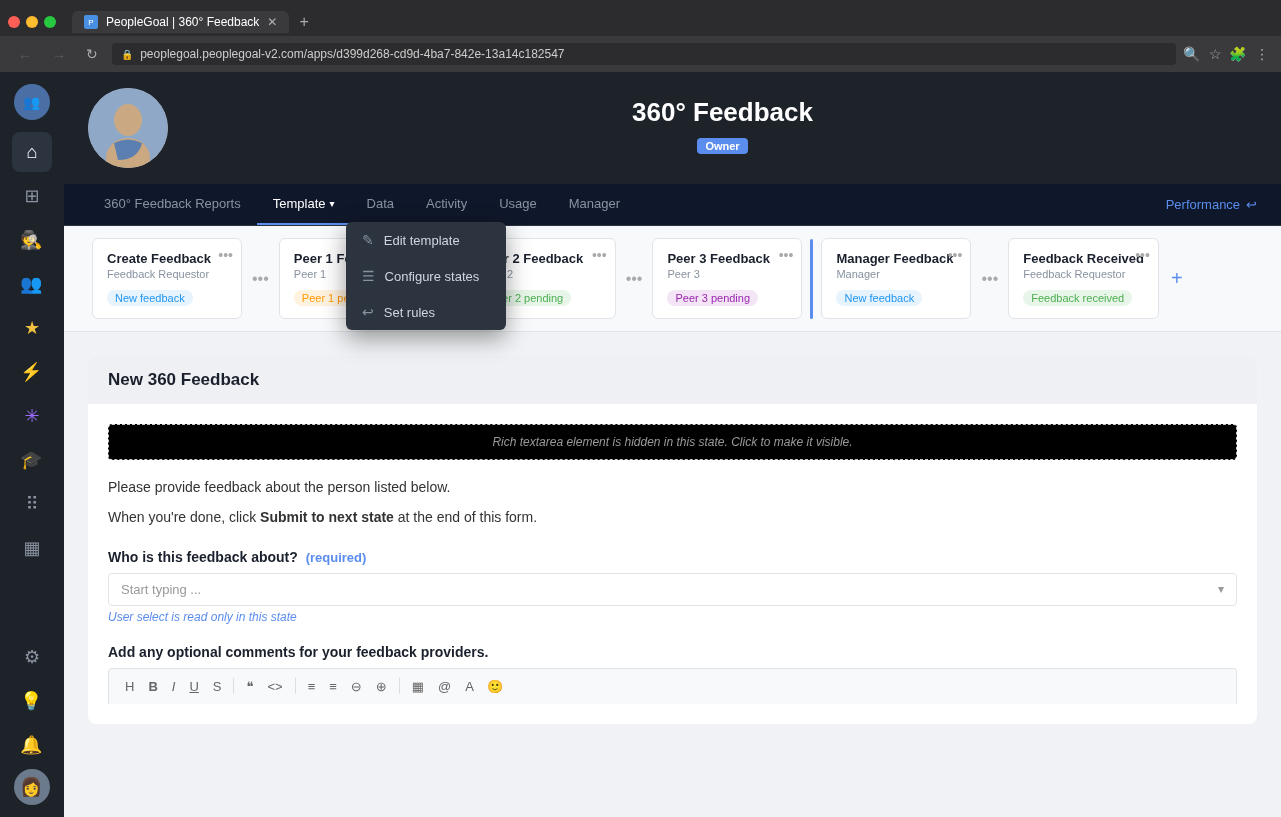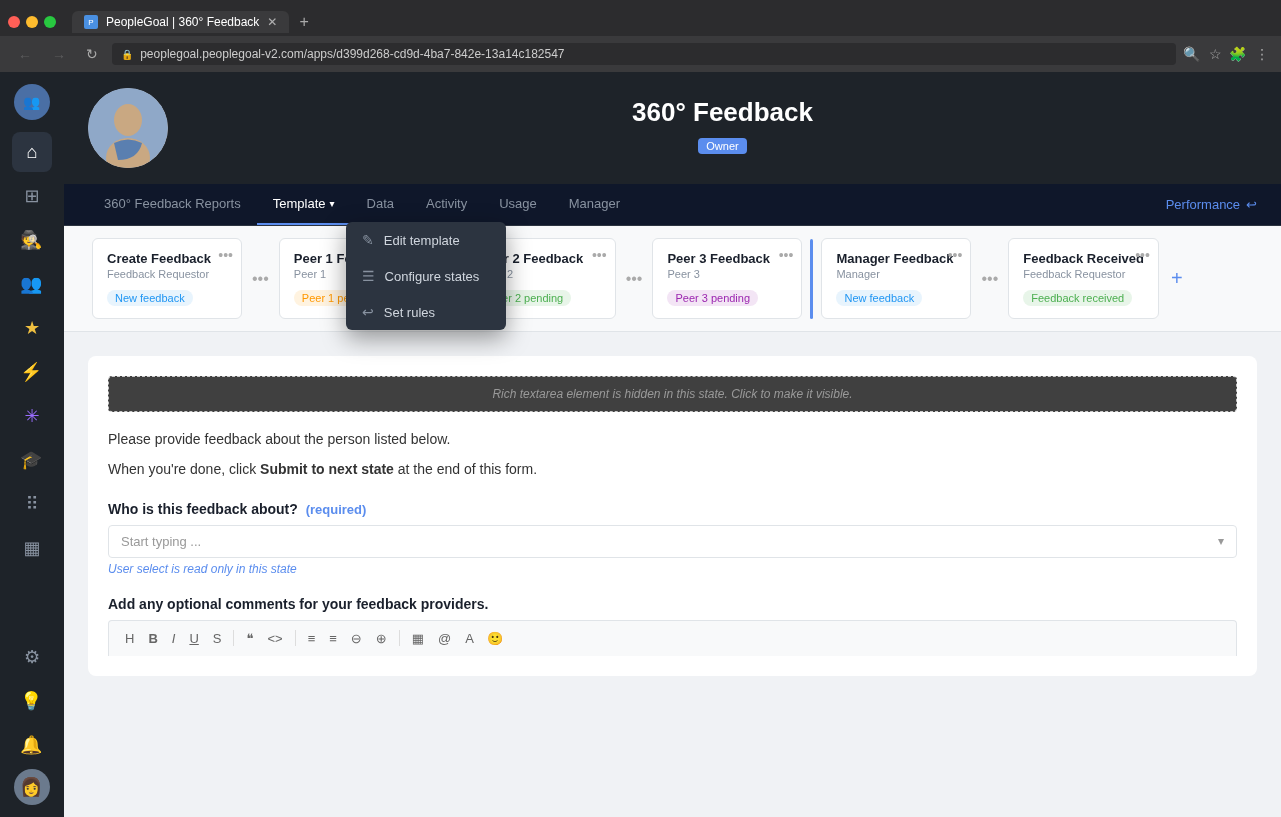--- a/index.html
+++ b/index.html
@@ -45,21 +45,21 @@
     
     .main { flex: 1; display: flex; flex-direction: column; overflow: hidden; }
 
     
     .app-header { background: #1e2329; padding: 16px 24px; display: flex; align-items: center; gap: 20px; }
     .header-avatar { width: 80px; height: 80px; border-radius: 50%; background: #6b7a8d; overflow: hidden; display: flex; align-items: center; justify-content: center; }
     .header-avatar-img { width: 100%; height: 100%; background: linear-gradient(135deg, #8fa8c8, #c9a882); border-radius: 50%; display: flex; align-items: center; justify-content: center; font-size: 32px; }
     .header-info { flex: 1; }
     .header-title-row { display: flex; align-items: center; gap: 10px; margin-bottom: 6px; flex-direction: column; }
     .header-title { color: #fff; font-size: 26px; font-weight: 600; }
-    .owner-badge { background: #5b8dee; color: #fff; font-size: 11px; padding: 2px 8px; border-radius: 4px; font-weight: 400; }
+    .owner-badge { background: #5b8dee; color: #fff; font-size: 11px; padding: 2px 8px; border-radius: 4px; font-weight: 700; }
     .header-desc { color: #8892a0; font-size: 13px; }
 
     
     .nav-tabs { background: #0f172a; border-bottom: 1px solid #2c3440; display: flex; align-items: center; padding: 0 24px; }
     .nav-tab { color: #8892a0; padding: 12px 16px; font-size: 13px; cursor: pointer; border-bottom: 2px solid transparent; position: relative; display: flex; align-items: center; gap: 4px; }
     .nav-tab.active { color: #fff; border-bottom: 2px solid #5b8dee; }
     .nav-tab .chevron { font-size: 10px; }
     .nav-spacer { flex: 1; }
     .performance-btn { color: #5b8dee; font-size: 13px; display: flex; align-items: center; gap: 6px; cursor: pointer; }
     .dropdown-menu { position: absolute; top: 38px; left: 282px; background: #2c3440; border-radius: 6px; box-shadow: 0 8px 24px rgba(0,0,0,0.4); z-index: 200; min-width: 160px; overflow: hidden; }
@@ -82,21 +82,21 @@
     .pipeline-dots { color: #aaa; font-size: 16px; padding: 0 6px; }
     .pipeline-add { color: #5b8dee; font-size: 20px; cursor: pointer; padding: 0 8px; }
     .stage-divider { width: 3px; height: 80px; background: #5b8dee; margin: 0 4px; border-radius: 2px; }
 
     
     .body-content { flex: 1; overflow-y: auto; background: #f0f2f5; padding: 24px; }
     .form-section { background: #fff; border-radius: 8px; overflow: hidden; }
     .form-header { background: #eef0f3; padding: 14px 20px; }
     .form-title { font-size: 17px; font-weight: 600; color: #1a202c; }
     .form-body { padding: 20px; }
-    .hidden-element-notice { background: #404040; border: 1px dashed #ccc; border-radius: 4px; padding: 10px; text-align: center; color: #999; font-size: 12px; margin-bottom: 16px; font-style: italic; }
+    .hidden-element-notice { background: #000000; border: 1px dashed #ccc; border-radius: 4px; padding: 10px; text-align: center; color: #999; font-size: 12px; margin-bottom: 16px; font-style: italic; }
     .form-text { color: #333; font-size: 14px; line-height: 1.6; margin-bottom: 8px; }
     .form-text strong { font-weight: 600; }
     .form-label { font-size: 14px; font-weight: 600; color: #1a202c; margin-top: 20px; margin-bottom: 8px; }
     .form-label .required { color: #5b8dee; font-weight: 700; font-size: 13px; margin-left: 4px; }
     .form-input { border: 1px solid #e0e4e8; border-radius: 4px; padding: 8px 12px; width: 100%; display: flex; align-items: center; justify-content: space-between; color: #999; font-size: 13px; cursor: pointer; }
     .form-input .chevron { color: #999; font-size: 12px; }
     .form-hint { color: #5b8dee; font-size: 12px; margin-top: 4px; font-style: italic; }
     .rich-toolbar { display: flex; align-items: center; gap: 6px; padding: 8px 12px; border: 1px solid #e0e4e8; border-bottom: none; border-radius: 4px 4px 0 0; background: #f8f9fa; }
     .toolbar-btn { color: #666; font-size: 13px; cursor: pointer; padding: 2px 4px; border-radius: 2px; }
     .toolbar-sep { width: 1px; height: 16px; background: #ddd; margin: 0 2px; }
@@ -289,20 +289,23 @@
         <span class="stage-dots">•••</span>
         <div class="stage-title">Feedback Received</div>
         <div class="stage-sub">Feedback Requestor</div>
         <span class="stage-badge badge-received">Feedback received</span>
       </div>
       <span class="pipeline-add">+</span>
     </div>
 
     <div class="body-content">
       <div class="form-section">
+        <div class="form-header">
+          <div class="form-title">New 360 Feedback</div>
+        </div>
         <div class="form-body">
           <div class="hidden-element-notice">Rich textarea element is hidden in this state. Click to make it visible.</div>
           <p class="form-text">Please provide feedback about the person listed below.</p>
           <p class="form-text">
             <span>When you're done, click </span><strong>Submit to next state</strong><span> at the end of this form.</span>
           </p>
 
           <div class="form-label">
             <span>Who is this feedback about?</span>
             <span class="required">(required)</span>

